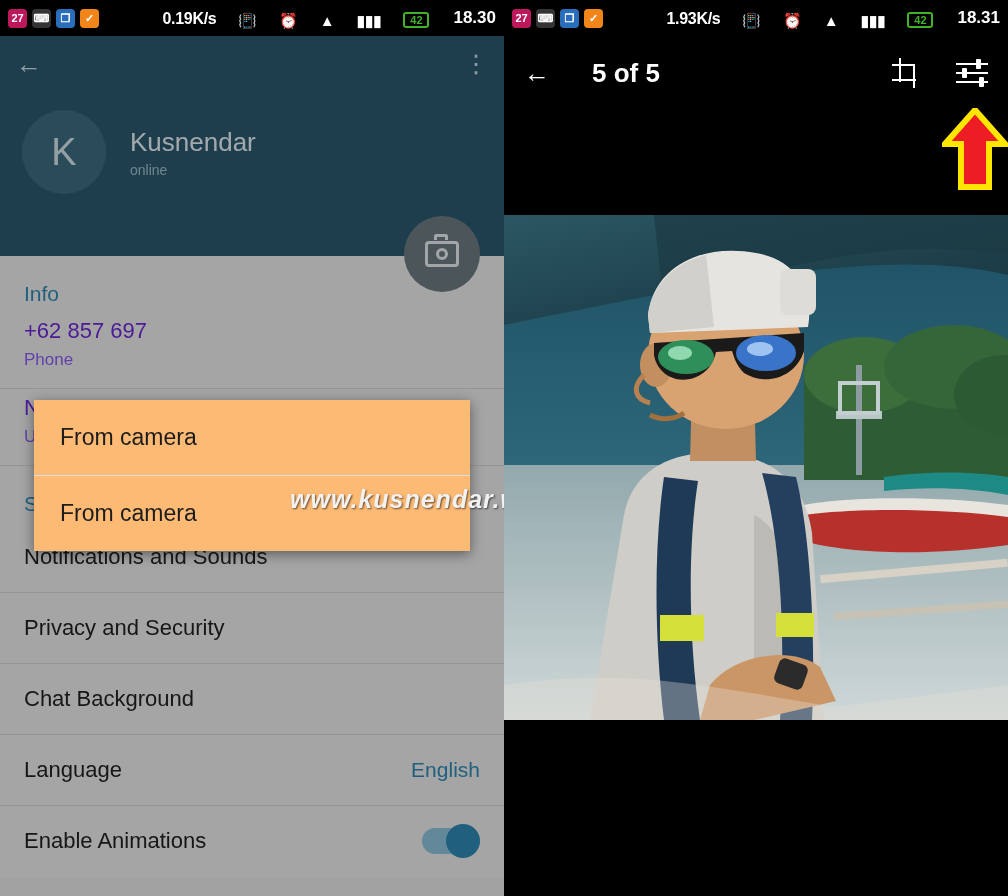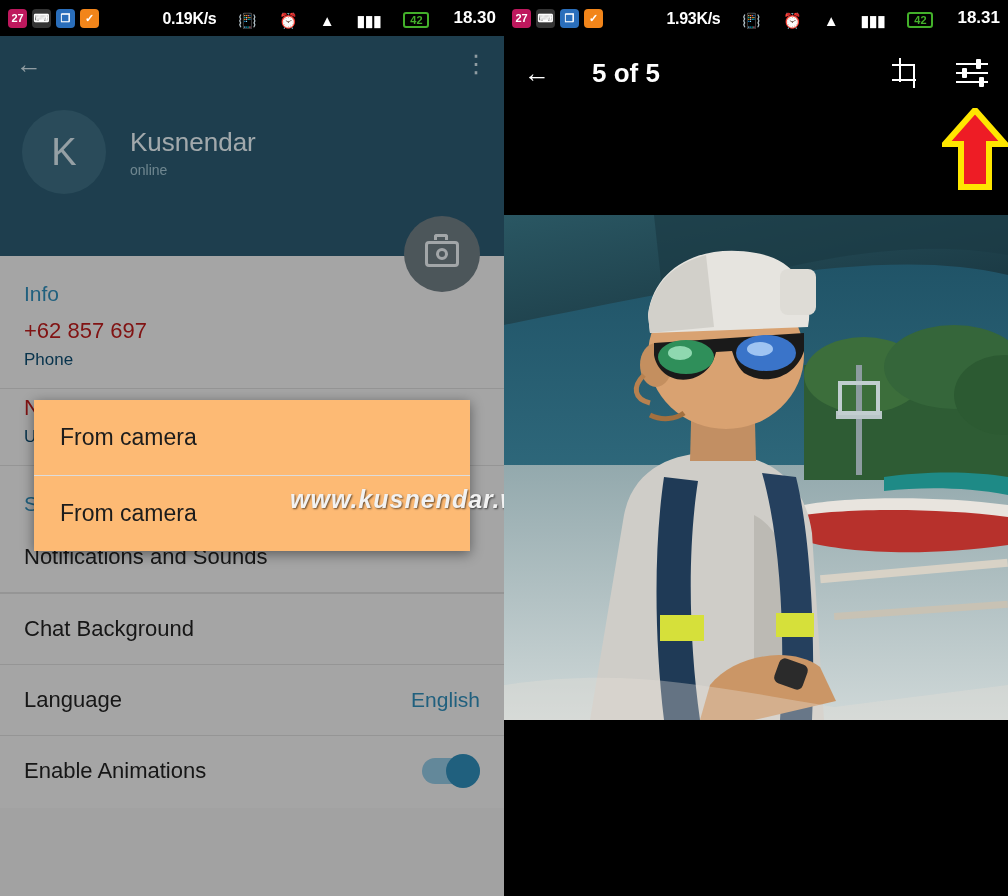--- a/index.html
+++ b/index.html
@@ -80,22 +80,22 @@
   .cam-top {
     position: absolute; left: 9px; top: -7px; width: 14px; height: 6px;
     border: 3px solid #e8eef1; border-bottom: none; border-radius: 3px 3px 0 0;
   }
 
   .tg-body { background: #ededed; padding-bottom: 2px; }
   .section-title {
     color: #2f8ab5; font-size: 21px; padding: 26px 24px 6px 24px;
   }
   .info-item { padding: 6px 24px 18px 24px; }
-  .info-item .v { font-size: 22px; color: #b91c1c; }
-  .info-item .l { font-size: 17px; color: #0c4a6e; margin-top: 6px; }
+  .info-item .v { font-size: 22px; color: #6d28d9; }
+  .info-item .l { font-size: 17px; color: #8b5cf6; margin-top: 6px; }
   .divider { height: 1px; background: #d6d6d6; margin: 0 0 0 0; }
   .setting-item {
     padding: 22px 24px; font-size: 22px; color: #222;
     display: flex; align-items: center; justify-content: space-between;
   }
   .setting-item .val { color: #2f8ab5; font-size: 21px; margin-left: 48px; }
   .toggle {
     width: 58px; height: 26px; border-radius: 14px; background: #8ec3dd; position: relative;
   }
   .toggle::after {
@@ -234,20 +234,23 @@
       <div class="info-item">
         <div class="v">N</div>
         <div class="l">U</div>
       </div>
       <div class="divider"></div>
       <div class="section-title">Settings</div>
       <div class="setting-item">
         <span>Notifications and Sounds</span>
       </div>
       <div class="divider"></div>
+      <div class="setting-item">
+        <span>Privacy and Security</span>
+      </div>
       <div class="divider"></div>
       <div class="setting-item">
         <span>Chat Background</span>
       </div>
       <div class="divider"></div>
       <div class="setting-item">
         <span>Language</span>
         <span class="val">English</span>
       </div>
       <div class="divider"></div>

